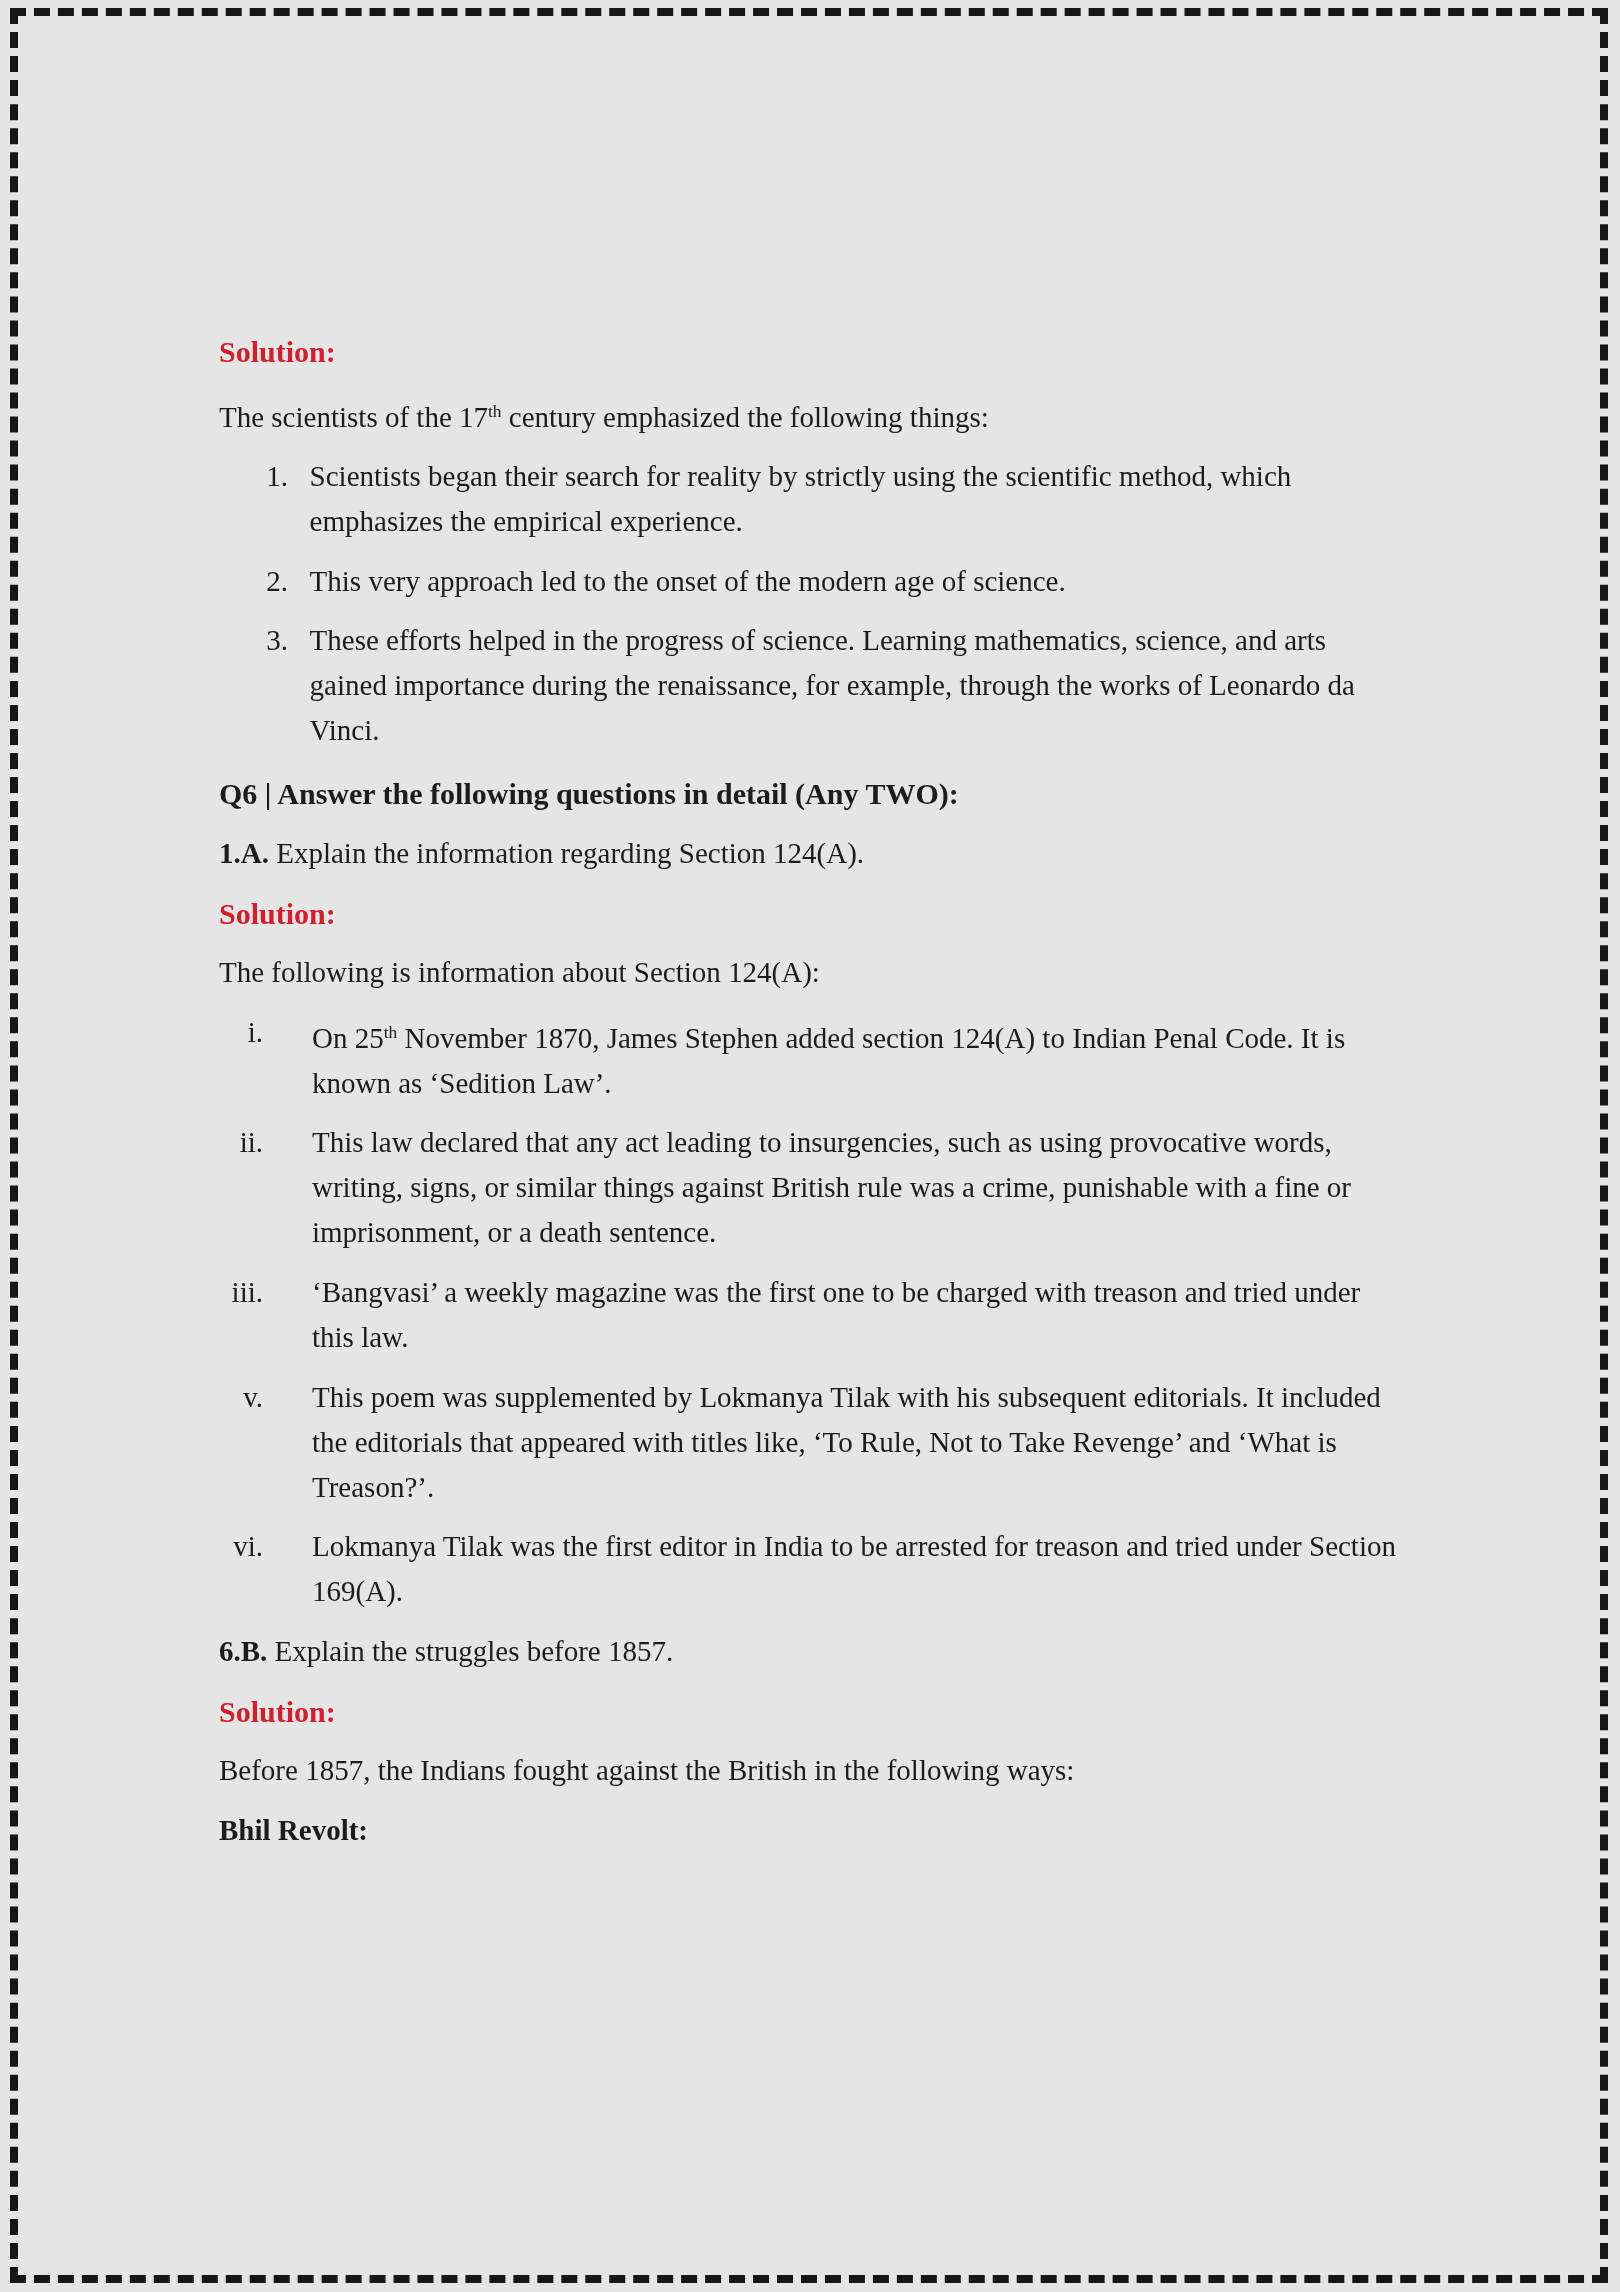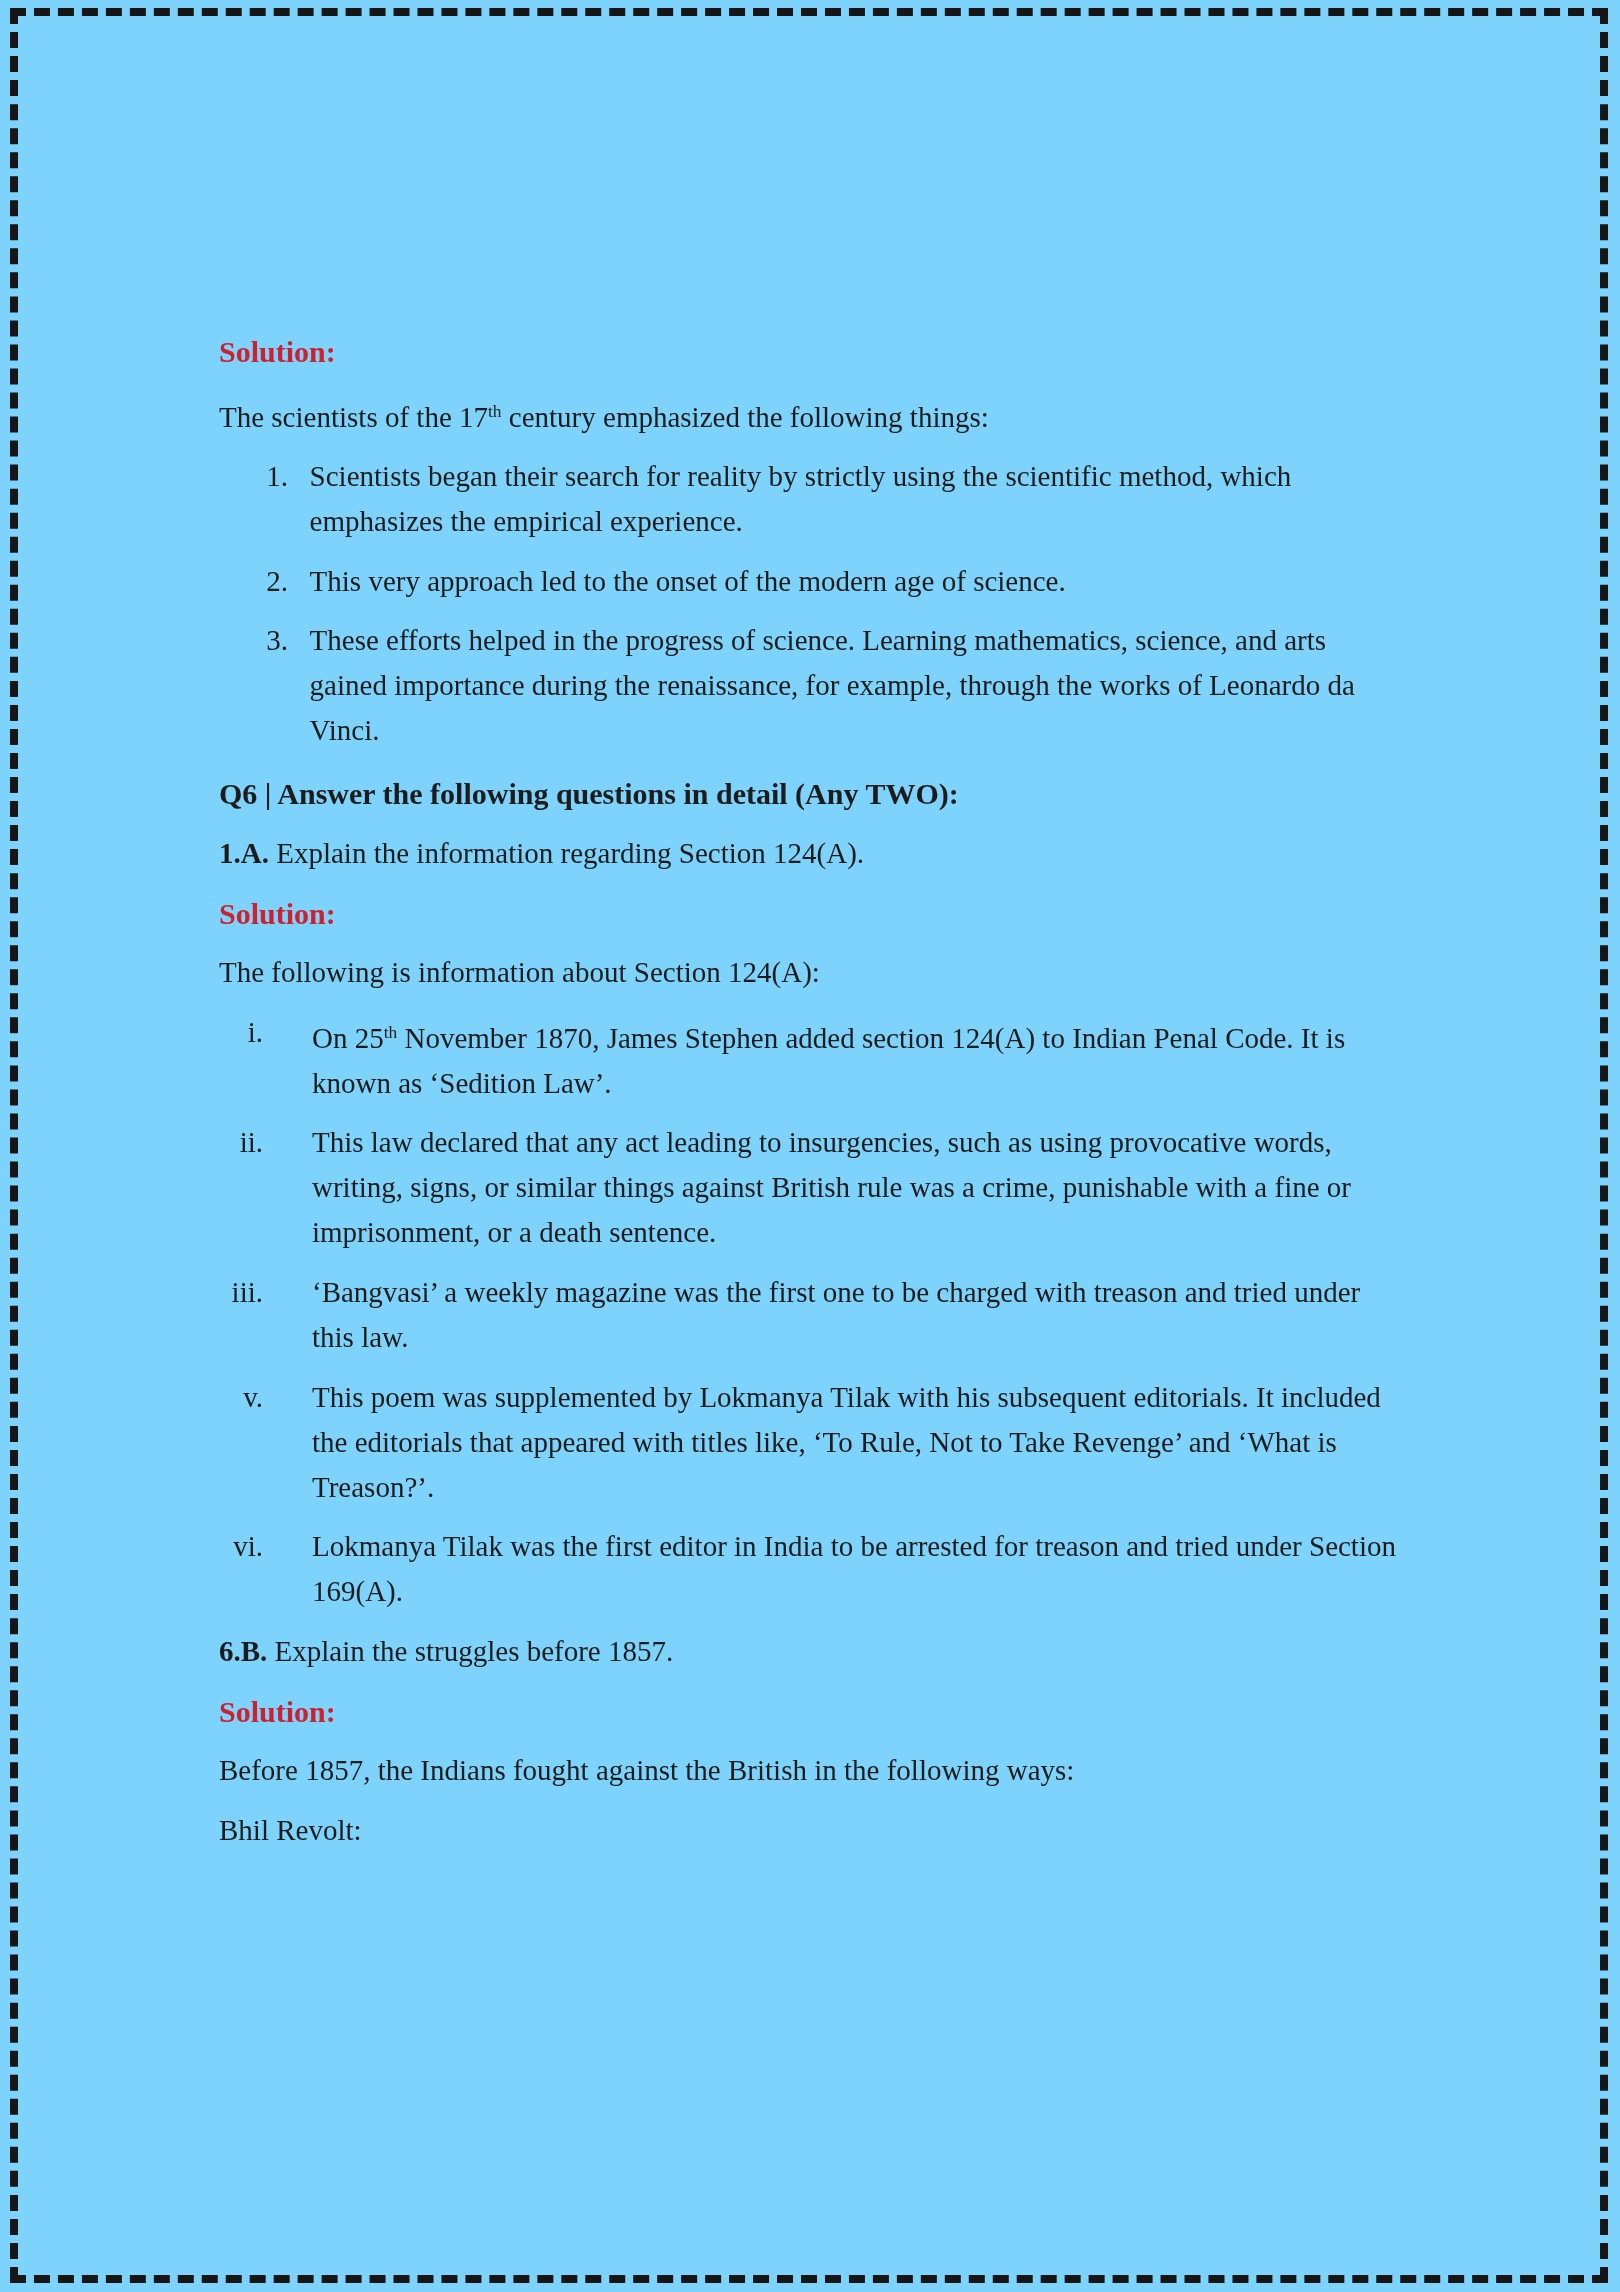--- a/index.html
+++ b/index.html
@@ -1,21 +1,21 @@
 <!DOCTYPE html>
 <html><head>
 <meta charset="utf-8">
 <style>
   * { box-sizing: border-box; }
   html, body { margin: 0; padding: 0; background: #ffffff; }
   .page {
     position: relative;
     width: 1620px;
     height: 2293px;
-    background: #7dd3fc;
+    background: #e5e5e5;
     font-family: "Liberation Serif", serif;
     color: #1c1c1c;
     overflow: hidden;
   }
   .page-border {
     position: absolute;
     left: 9.8px; top: 7.8px; right: 11.8px; bottom: 9.8px;
     border: 8.8px dashed #161616;
     pointer-events: none;
   }
@@ -32,21 +32,21 @@
     color: #d0202e;
     font-weight: bold;
     font-size: 30px;
   }
   .qhead {
     font-weight: bold;
     font-size: 30px;
     margin-top: 18px;
   }
   .blabel { font-weight: bold; }
-  .subhead { font-weight: normal; margin-top: 10px; }
+  .subhead { font-weight: bold; margin-top: 10px; }
   .list { margin: 0 0 2px 0; }
   .li { display: flex; margin: 0 0 14.7px 0; }
   .li .txt { flex: 1 1 auto; }
   .oli .marker { flex: 0 0 69px; margin-right: 21.6px; text-align: right; }
   .rli .marker { flex: 0 0 44px; margin-right: 49px; text-align: right; }
   .sup { font-size: 0.6em; vertical-align: 0.55em; }
 </style>
 </head>
 <body>
 

